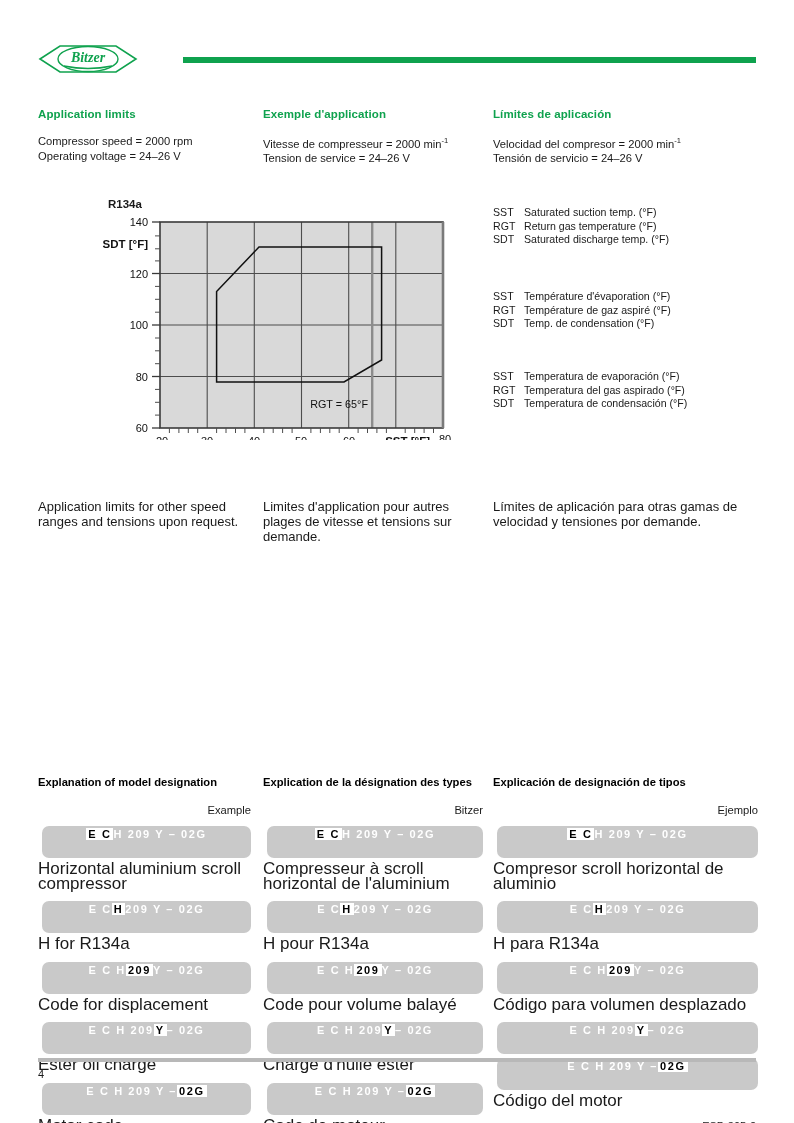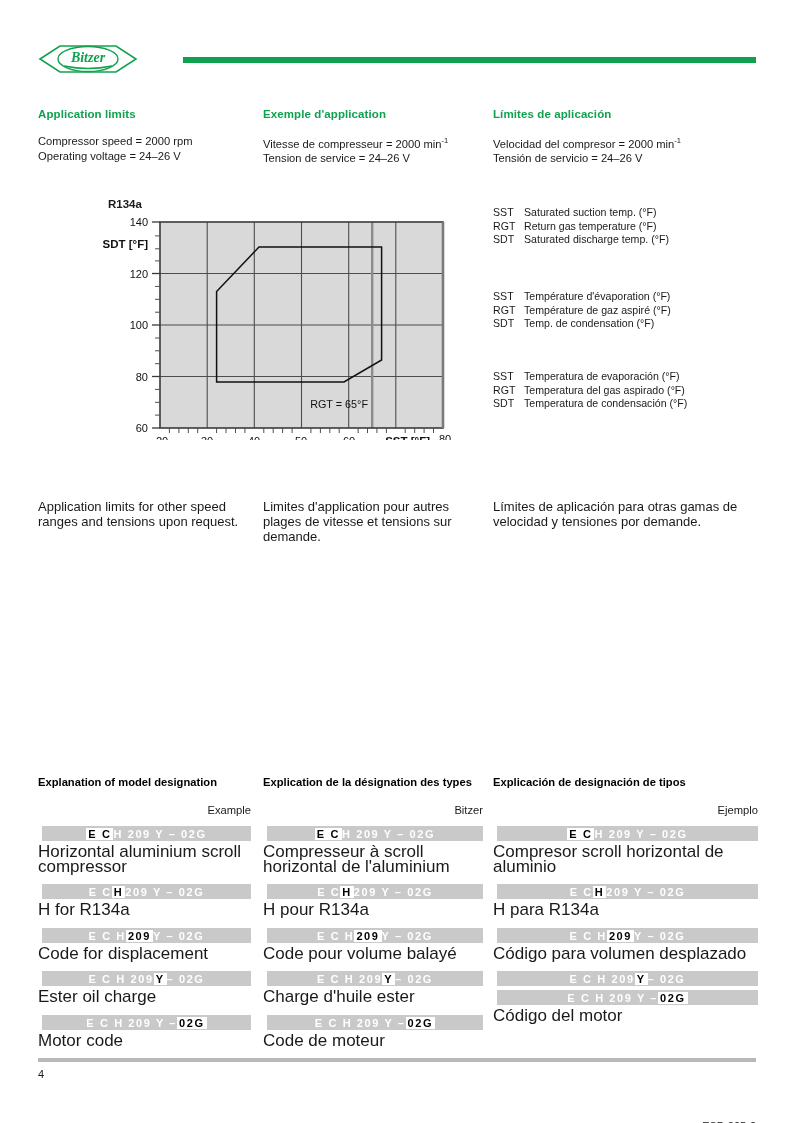--- a/index.html
+++ b/index.html
@@ -57,24 +57,24 @@
   .design { position:absolute; left:38px; top:776px; width:718px; }
   .dcol { position:absolute; top:0; }
   .dcol.c1 { left:0px; width:213px; }
   .dcol.c2 { left:225px; width:220px; }
   .dcol.c3 { left:455px; width:265px; }
 
   .d-title { color:#000; font-weight:bold; font-size:11.2px; margin:0 0 16px 0; white-space:nowrap; }
   .d-example { font-size:11.2px; margin:0 0 10px 0;text-align:right; }
 
   .codebar {
-    background:#c9c9c9; height:15px; line-height:16px;
+    background:#c9c9c9; height:32px; line-height:16px;
     font-size:11px; font-weight:bold; color:#ffffff;
     text-align:center; letter-spacing:1.6px;
-    margin:0 0 4px 4px; white-space:nowrap;
+    margin:0 0 4px 4px; white-space:nowrap;border-radius:7px;
   }
   .codebar .hl {
     background:#ffffff; color:#000000; padding:0 2px;
   }
   .d-desc { font-size:17px; line-height:14.6px; margin:0 0 10px 0; }
 
   
   .footer-rule { position:absolute; left:38px; top:1058px; width:718px; height:4px; background:#b8b8b8; }
   .footer-page { position:absolute; left:38px; top:1068px; font-size:11px; }
   .footer-code { position:absolute; right:38px; top:1120px; font-size:11px; }

